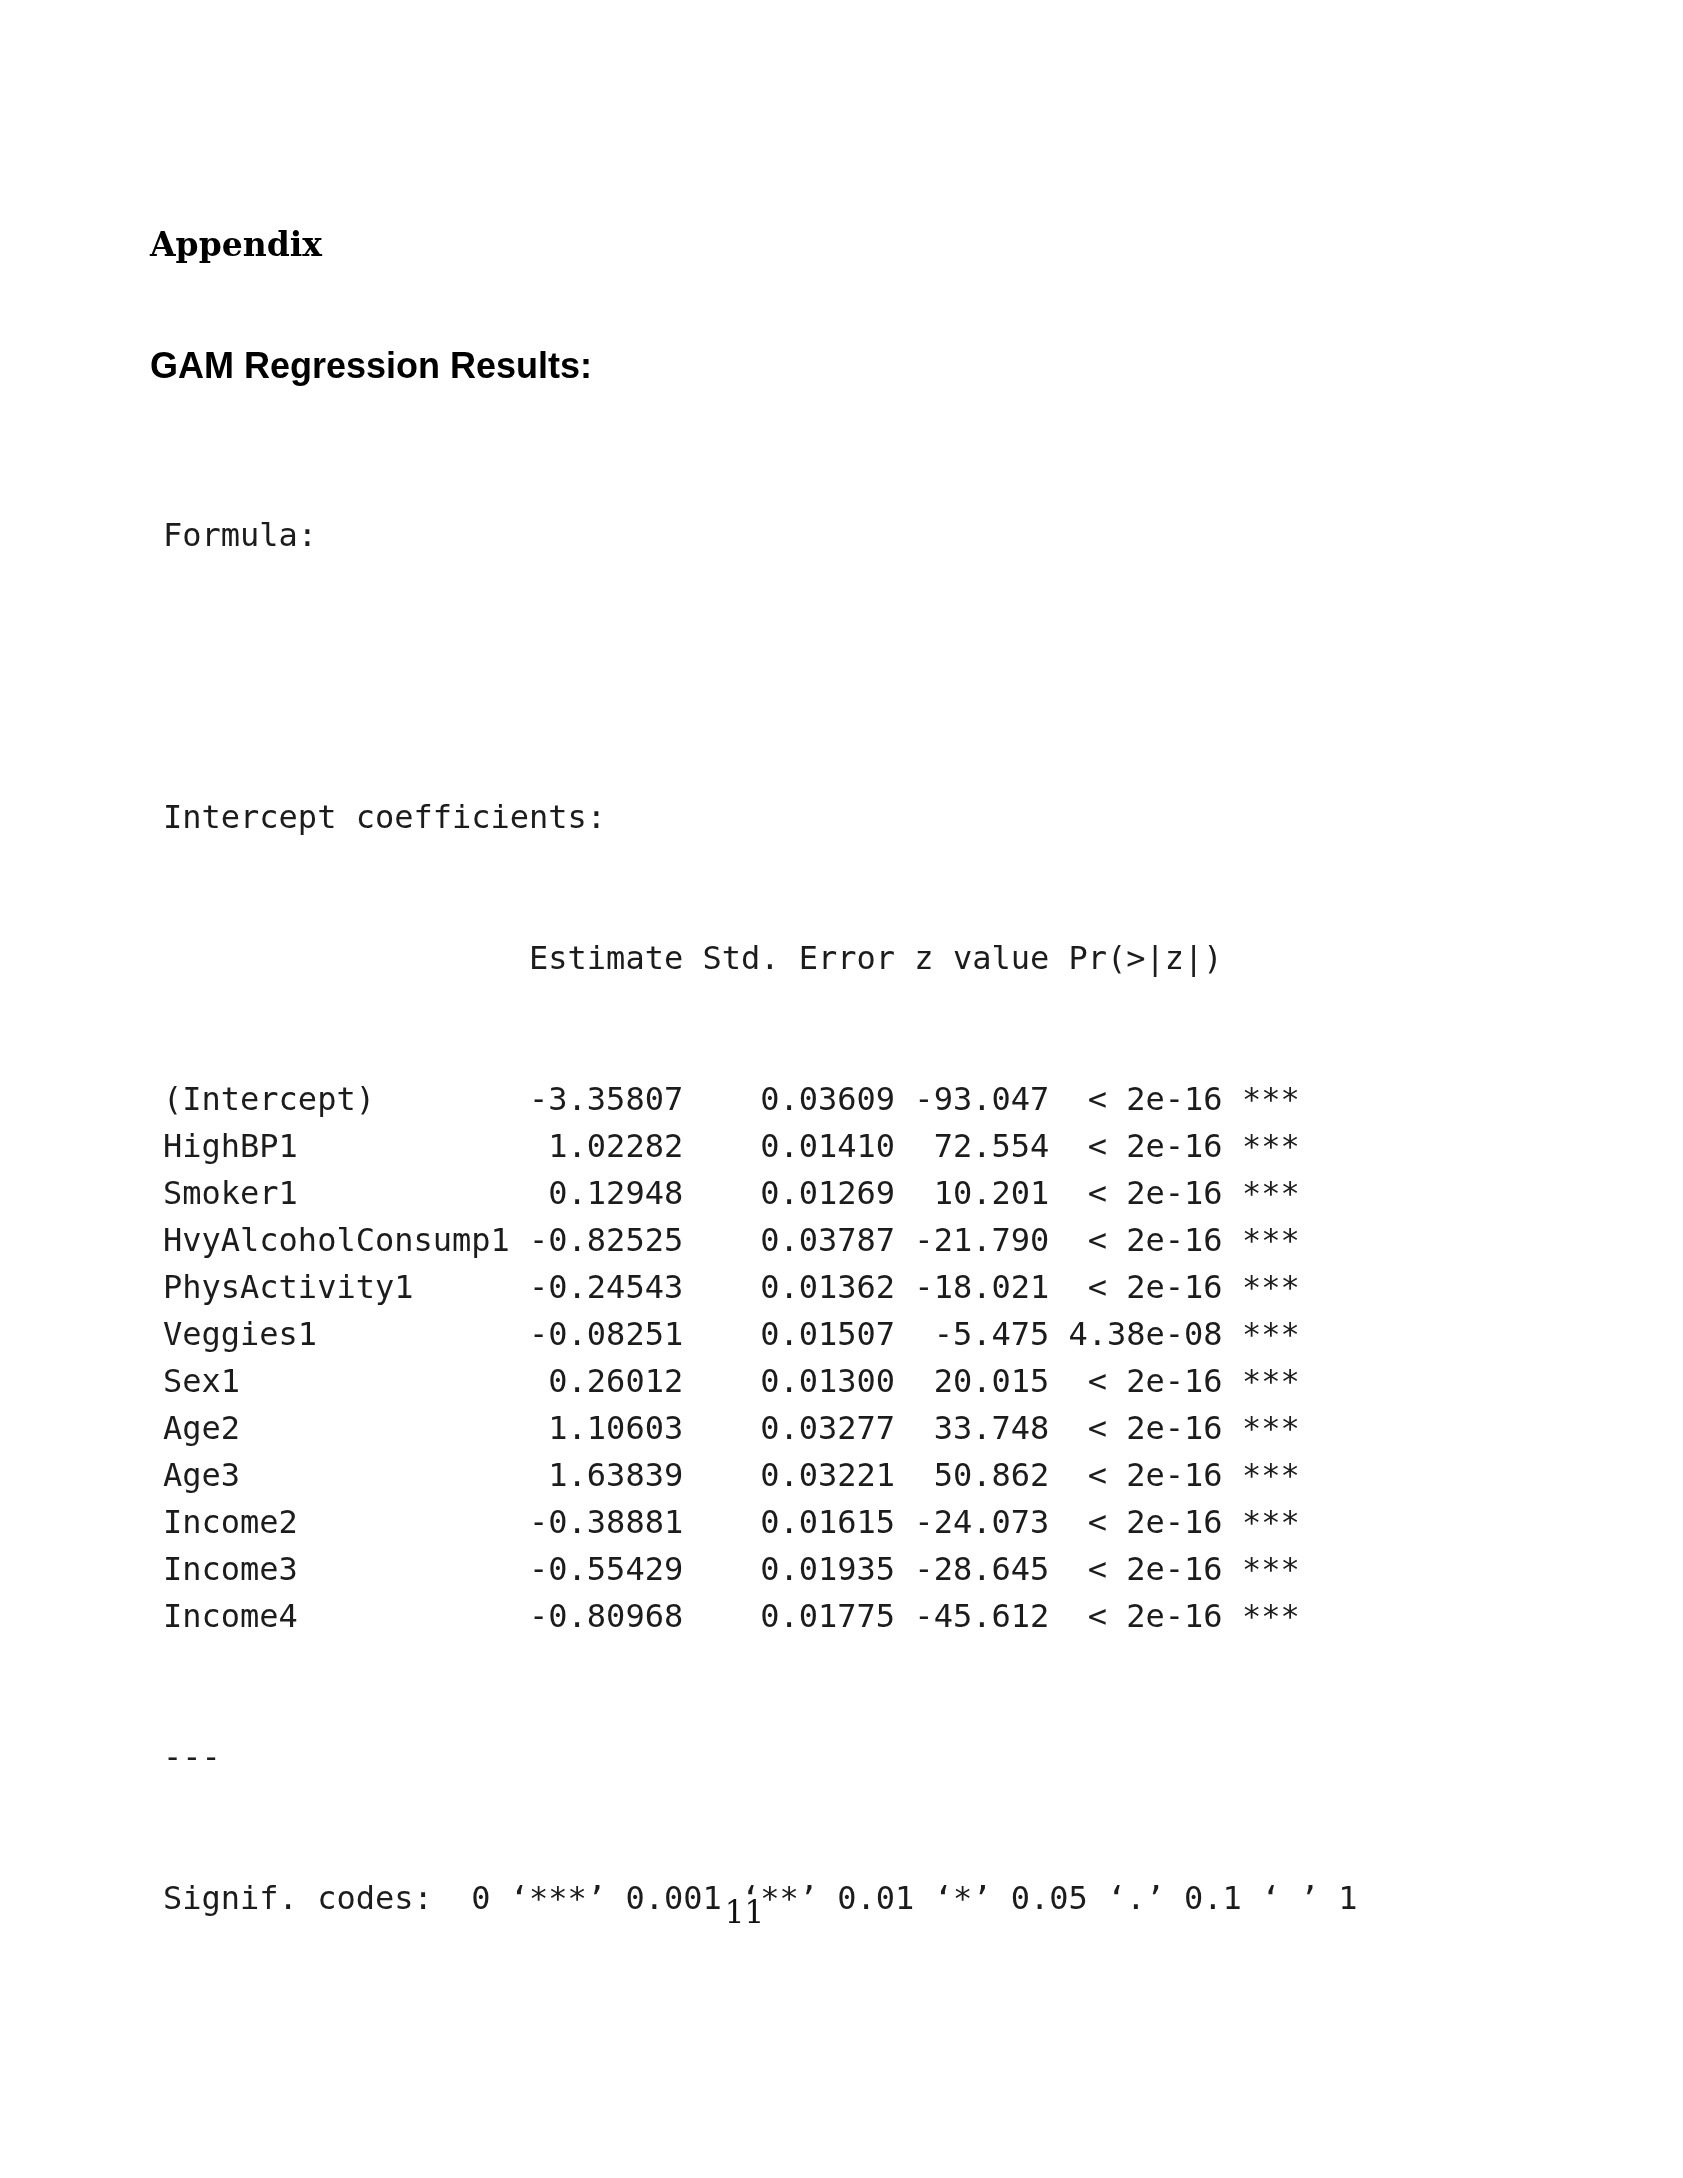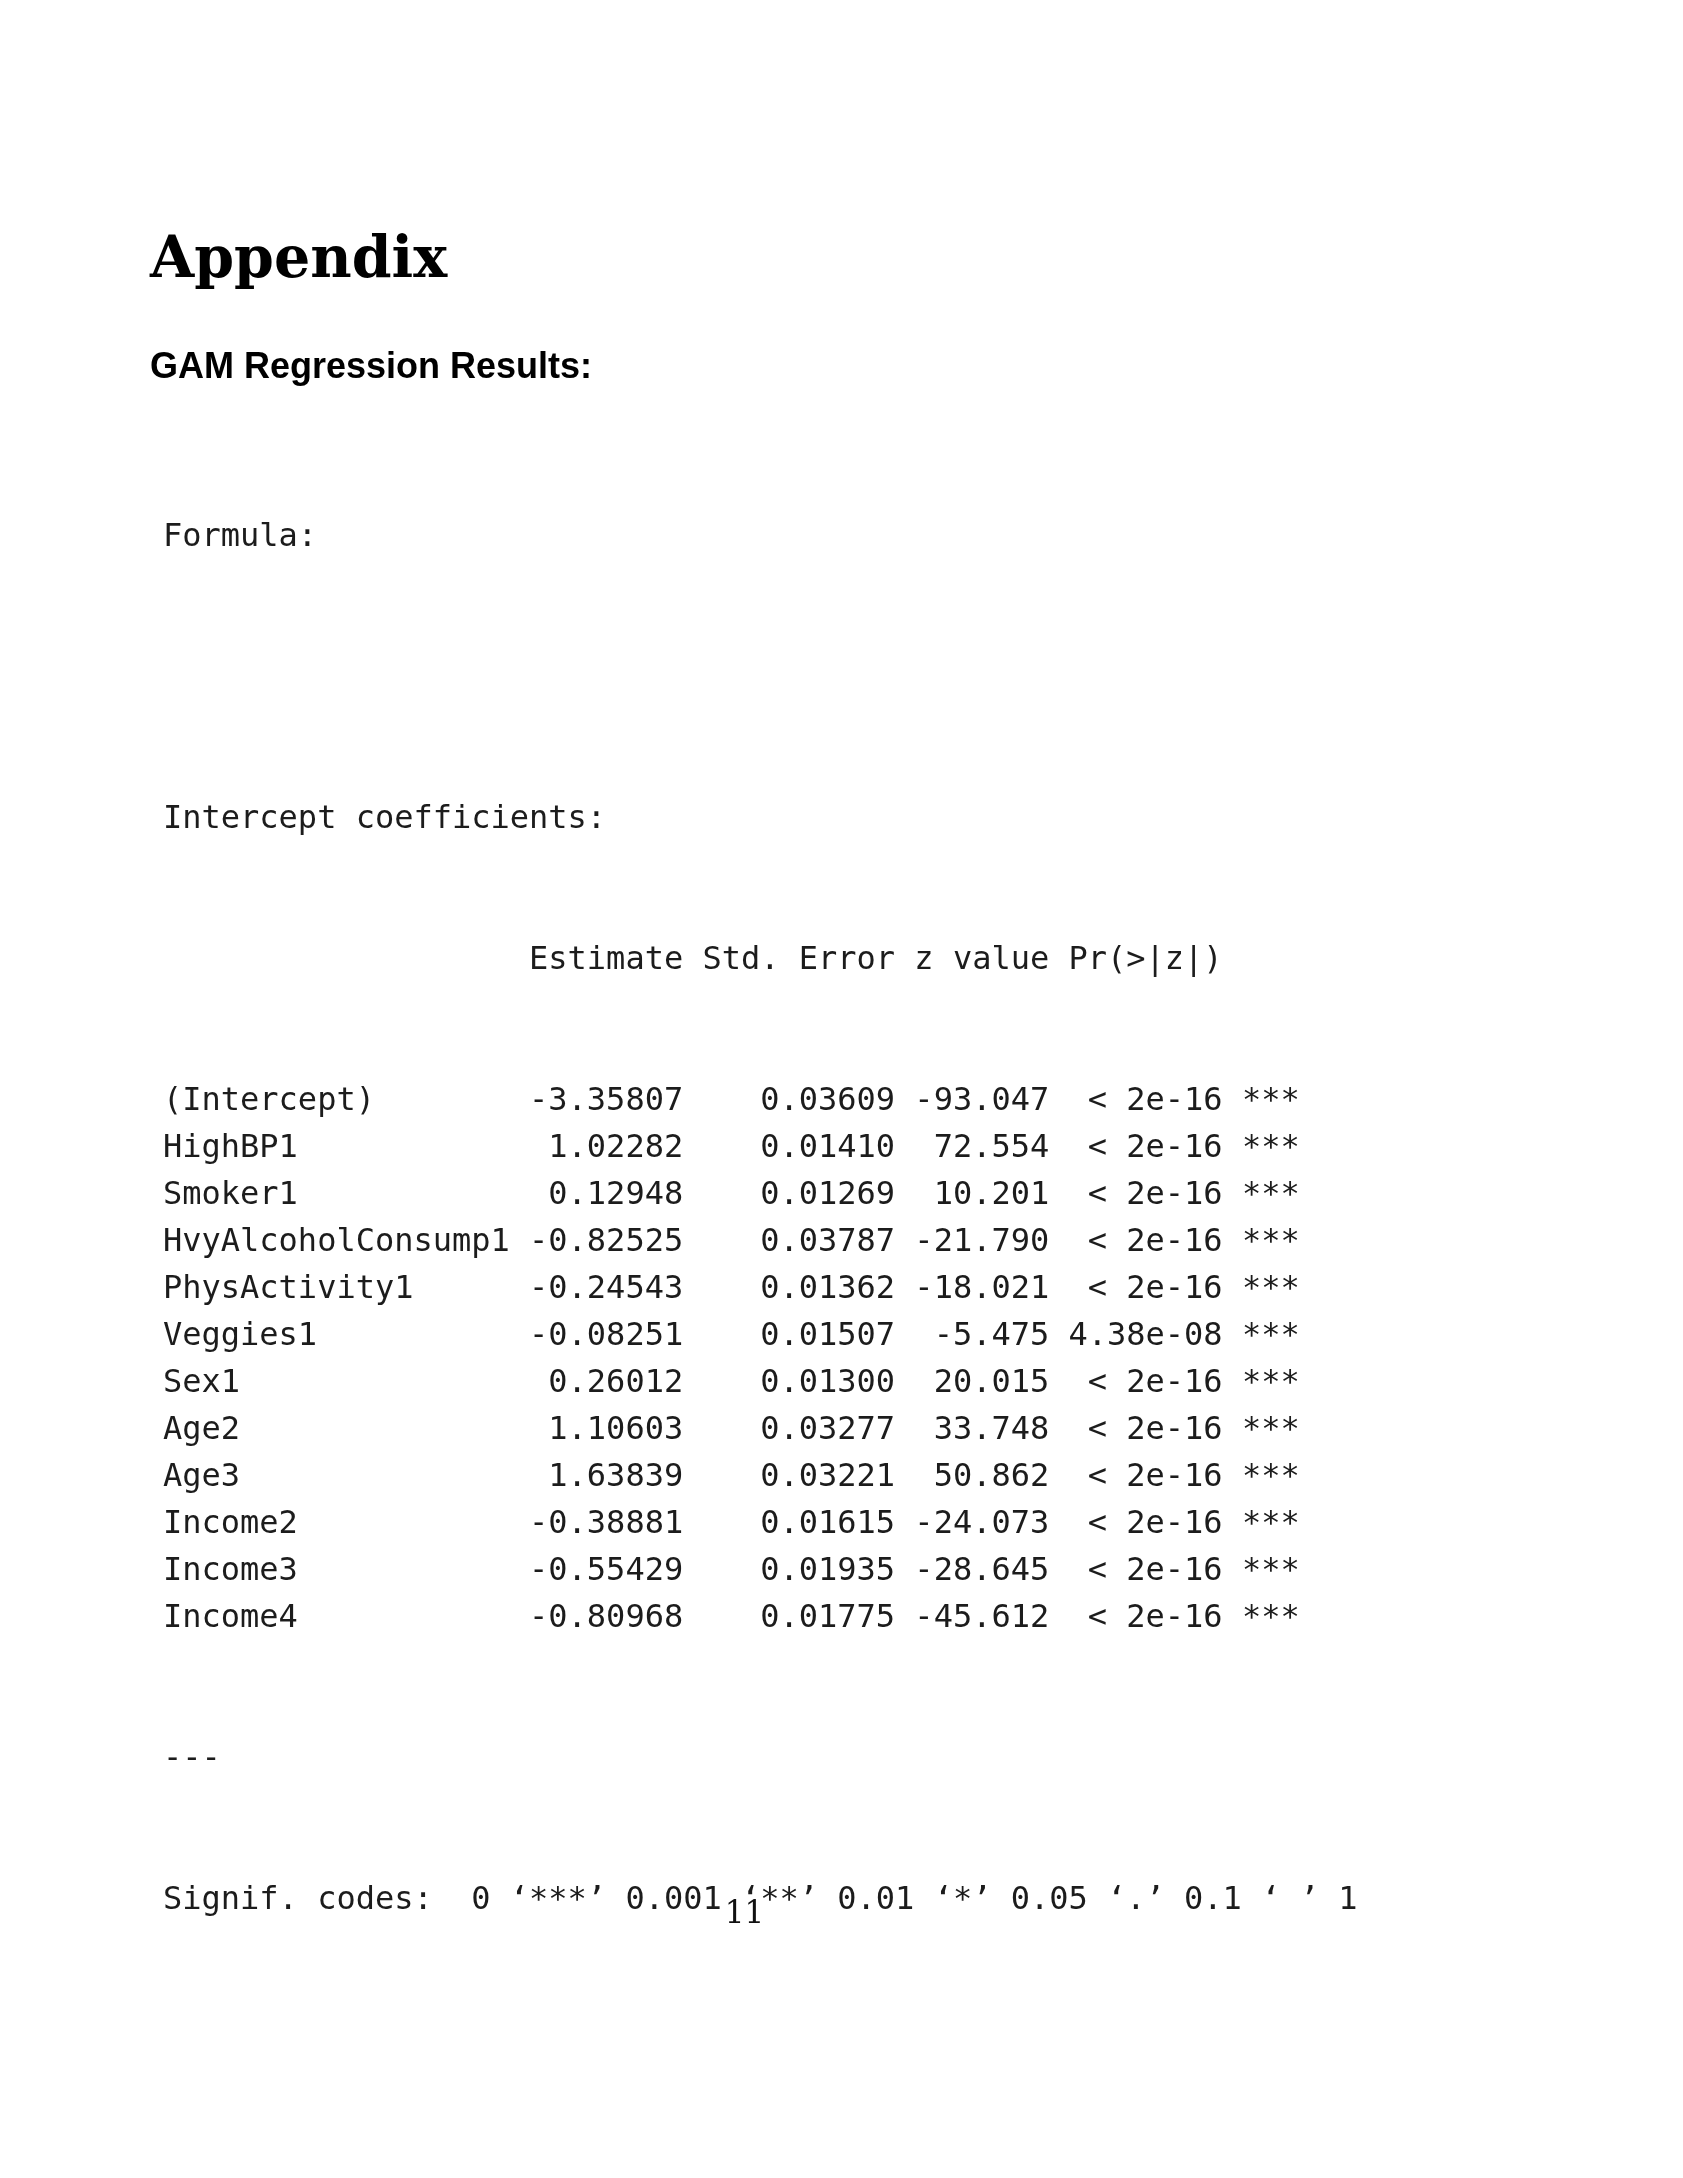--- a/index.html
+++ b/index.html
@@ -21,21 +21,21 @@
     width: 1683px;
     height: 2178px;
     background: #ffffff;
   }
   .h1 {
     position: absolute;
     left: 150px;
     top: 228px;
     margin: 0;
     font-family: "DejaVu Serif", serif;
-    font-size: 57px;
+    font-size: 33px;
     font-weight: 700;
     line-height: 1;
     color: #000000;
     white-space: pre;
   }
   .h2 {
     position: absolute;
     left: 150px;
     top: 344px;
     margin: 0;

